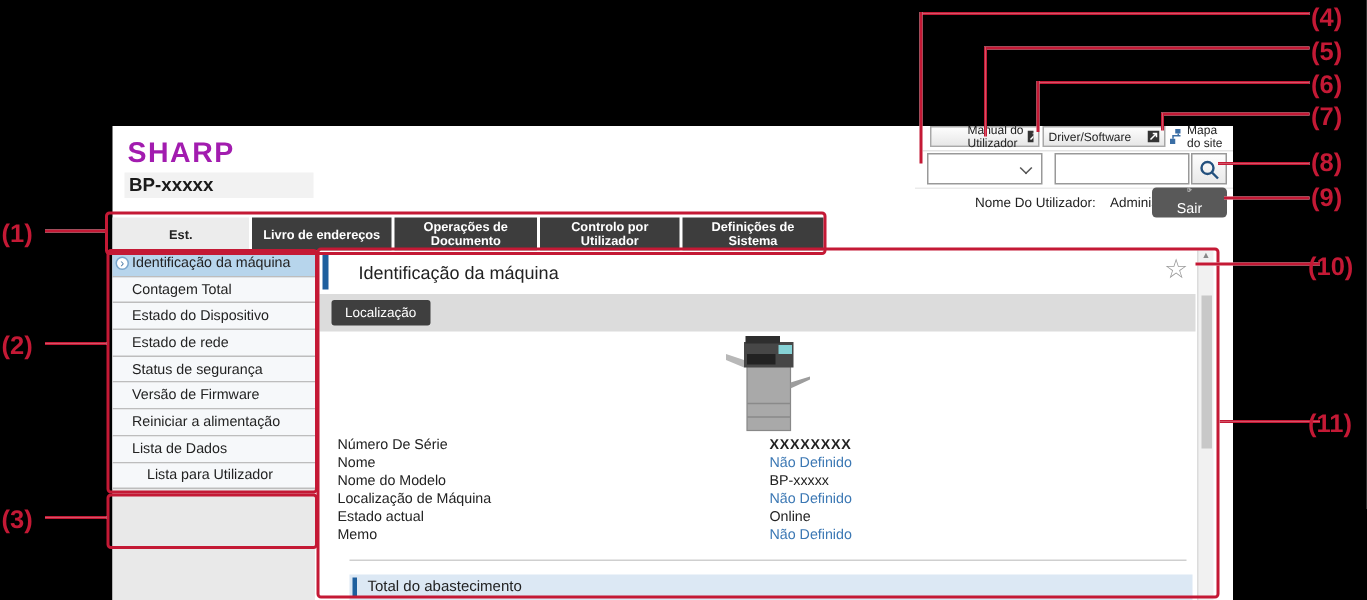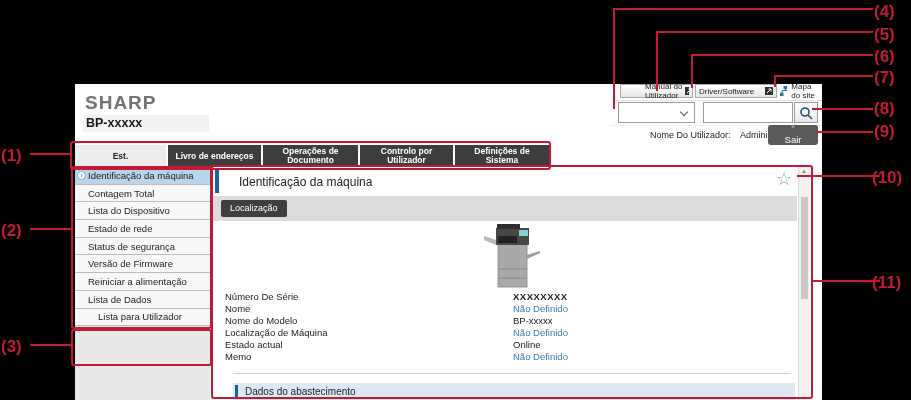--- a/index.html
+++ b/index.html
@@ -1,20 +1,20 @@
 <!DOCTYPE html>
 <html><head>
 <meta charset="utf-8">
 <style>
   html,body{margin:0;padding:0;background:#000;}
   *{box-sizing:border-box;font-family:"Liberation Sans",sans-serif;}
   #canvas{position:relative;width:911px;height:400px;background:#000;overflow:hidden;}
   
   .window{position:absolute;left:75px;top:84px;width:747px;height:316px;background:#fff;}
-  .logo{position:absolute;left:10px;top:8px;font-size:19px;font-weight:800;color:#737373;letter-spacing:1px;}
+  .logo{position:absolute;left:10px;top:8px;font-size:19px;font-weight:800;color:#a21caf;letter-spacing:1px;}
   .model-strip{position:absolute;left:8px;top:31px;width:126px;height:17px;background:#f2f2f2;
     font-size:12.5px;font-weight:bold;color:#1a1a1a;line-height:17px;padding-left:3px;}
   .hdr-line1{position:absolute;left:540px;top:16px;width:207px;height:1px;background:#e3e3e3;}
   .hdr-line2{position:absolute;left:535px;top:41px;width:212px;height:1px;background:#ebebeb;}
   .hbtn{position:absolute;height:14px;display:flex;align-items:center;justify-content:space-between;
     padding:0 3px;font-size:8px;color:#222;border:1px solid #a8a8a8;
     background:linear-gradient(#fdfdfd,#e7e7e7);cursor:pointer;}
   .btn-manual{left:545px;top:0;width:73px;padding-left:24px;}
   .btn-driver{left:620px;top:0;width:82px;}
   .sitemap{position:absolute;left:705px;top:1px;height:12px;display:flex;align-items:center;gap:4px;
@@ -147,21 +147,21 @@
 
     <div class="sidebar">
       <div class="side-item active">
         <span class="side-ico">›</span>
         <span>Identificação da máquina</span>
       </div>
       <div class="side-item">
         <span>Contagem Total</span>
       </div>
       <div class="side-item">
-        <span>Lista do Dispositivo</span>
+        <span>Estado do Dispositivo</span>
       </div>
       <div class="side-item">
         <span>Estado de rede</span>
       </div>
       <div class="side-item">
         <span>Status de segurança</span>
       </div>
       <div class="side-item">
         <span>Versão de Firmware</span>
       </div>
@@ -223,21 +223,21 @@
         <span class="fvalue">Online</span>
       </div>
       <div class="frow" style="top:184px">
         <span class="flabel">Memo</span>
         <span class="fvalue link">Não Definido</span>
       </div>
 
       <div class="divider"></div>
       <div class="section-row">
         <span class="sec-bar"></span>
-        <span class="section-title">Dados do abastecimento</span>
+        <span class="section-title">Total do abastecimento</span>
       </div>
     </div>
   </div>
 
   <div class="cl-rect" style="left:70px;top:141px;width:481px;height:29px"></div>
   <div class="cl-rect" style="left:71px;top:166px;width:141px;height:163px"></div>
   <div class="cl-rect" style="left:71px;top:329px;width:141px;height:37px"></div>
   <div class="cl-rect" style="left:211px;top:165px;width:602px;height:234px"></div>
 
   <div class="cl-h" style="left:30px;top:153px;width:40px"></div>

